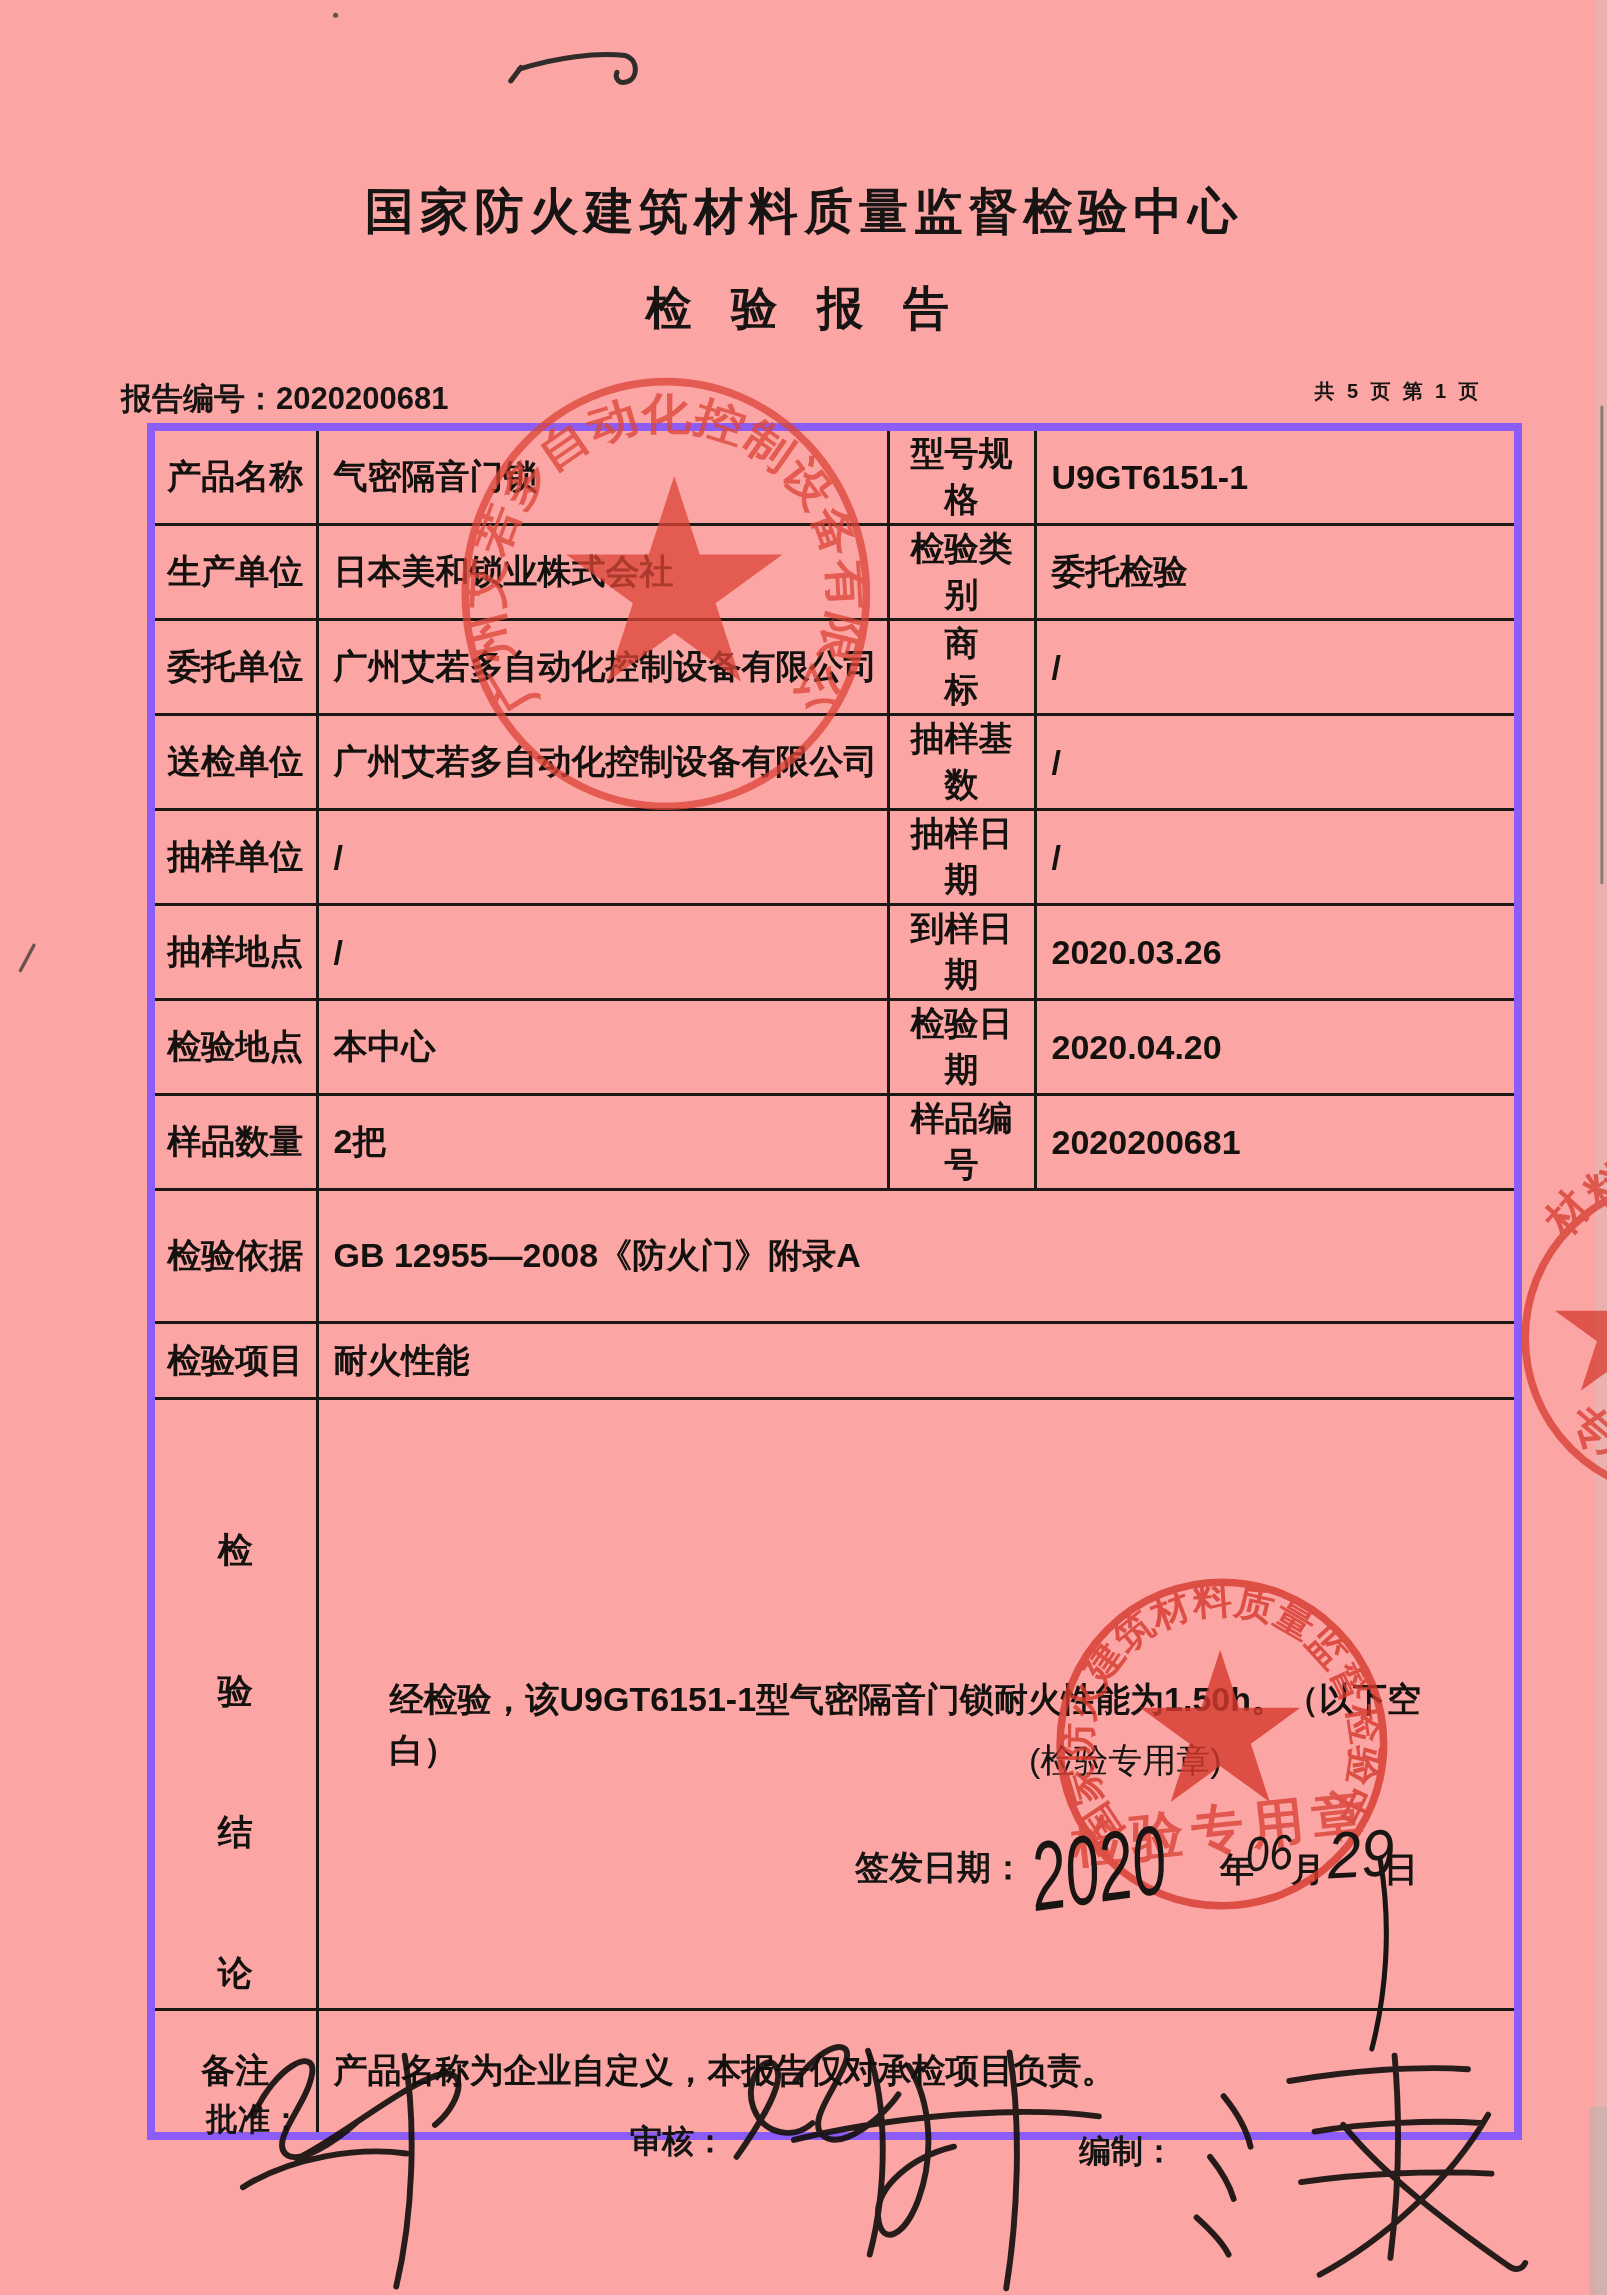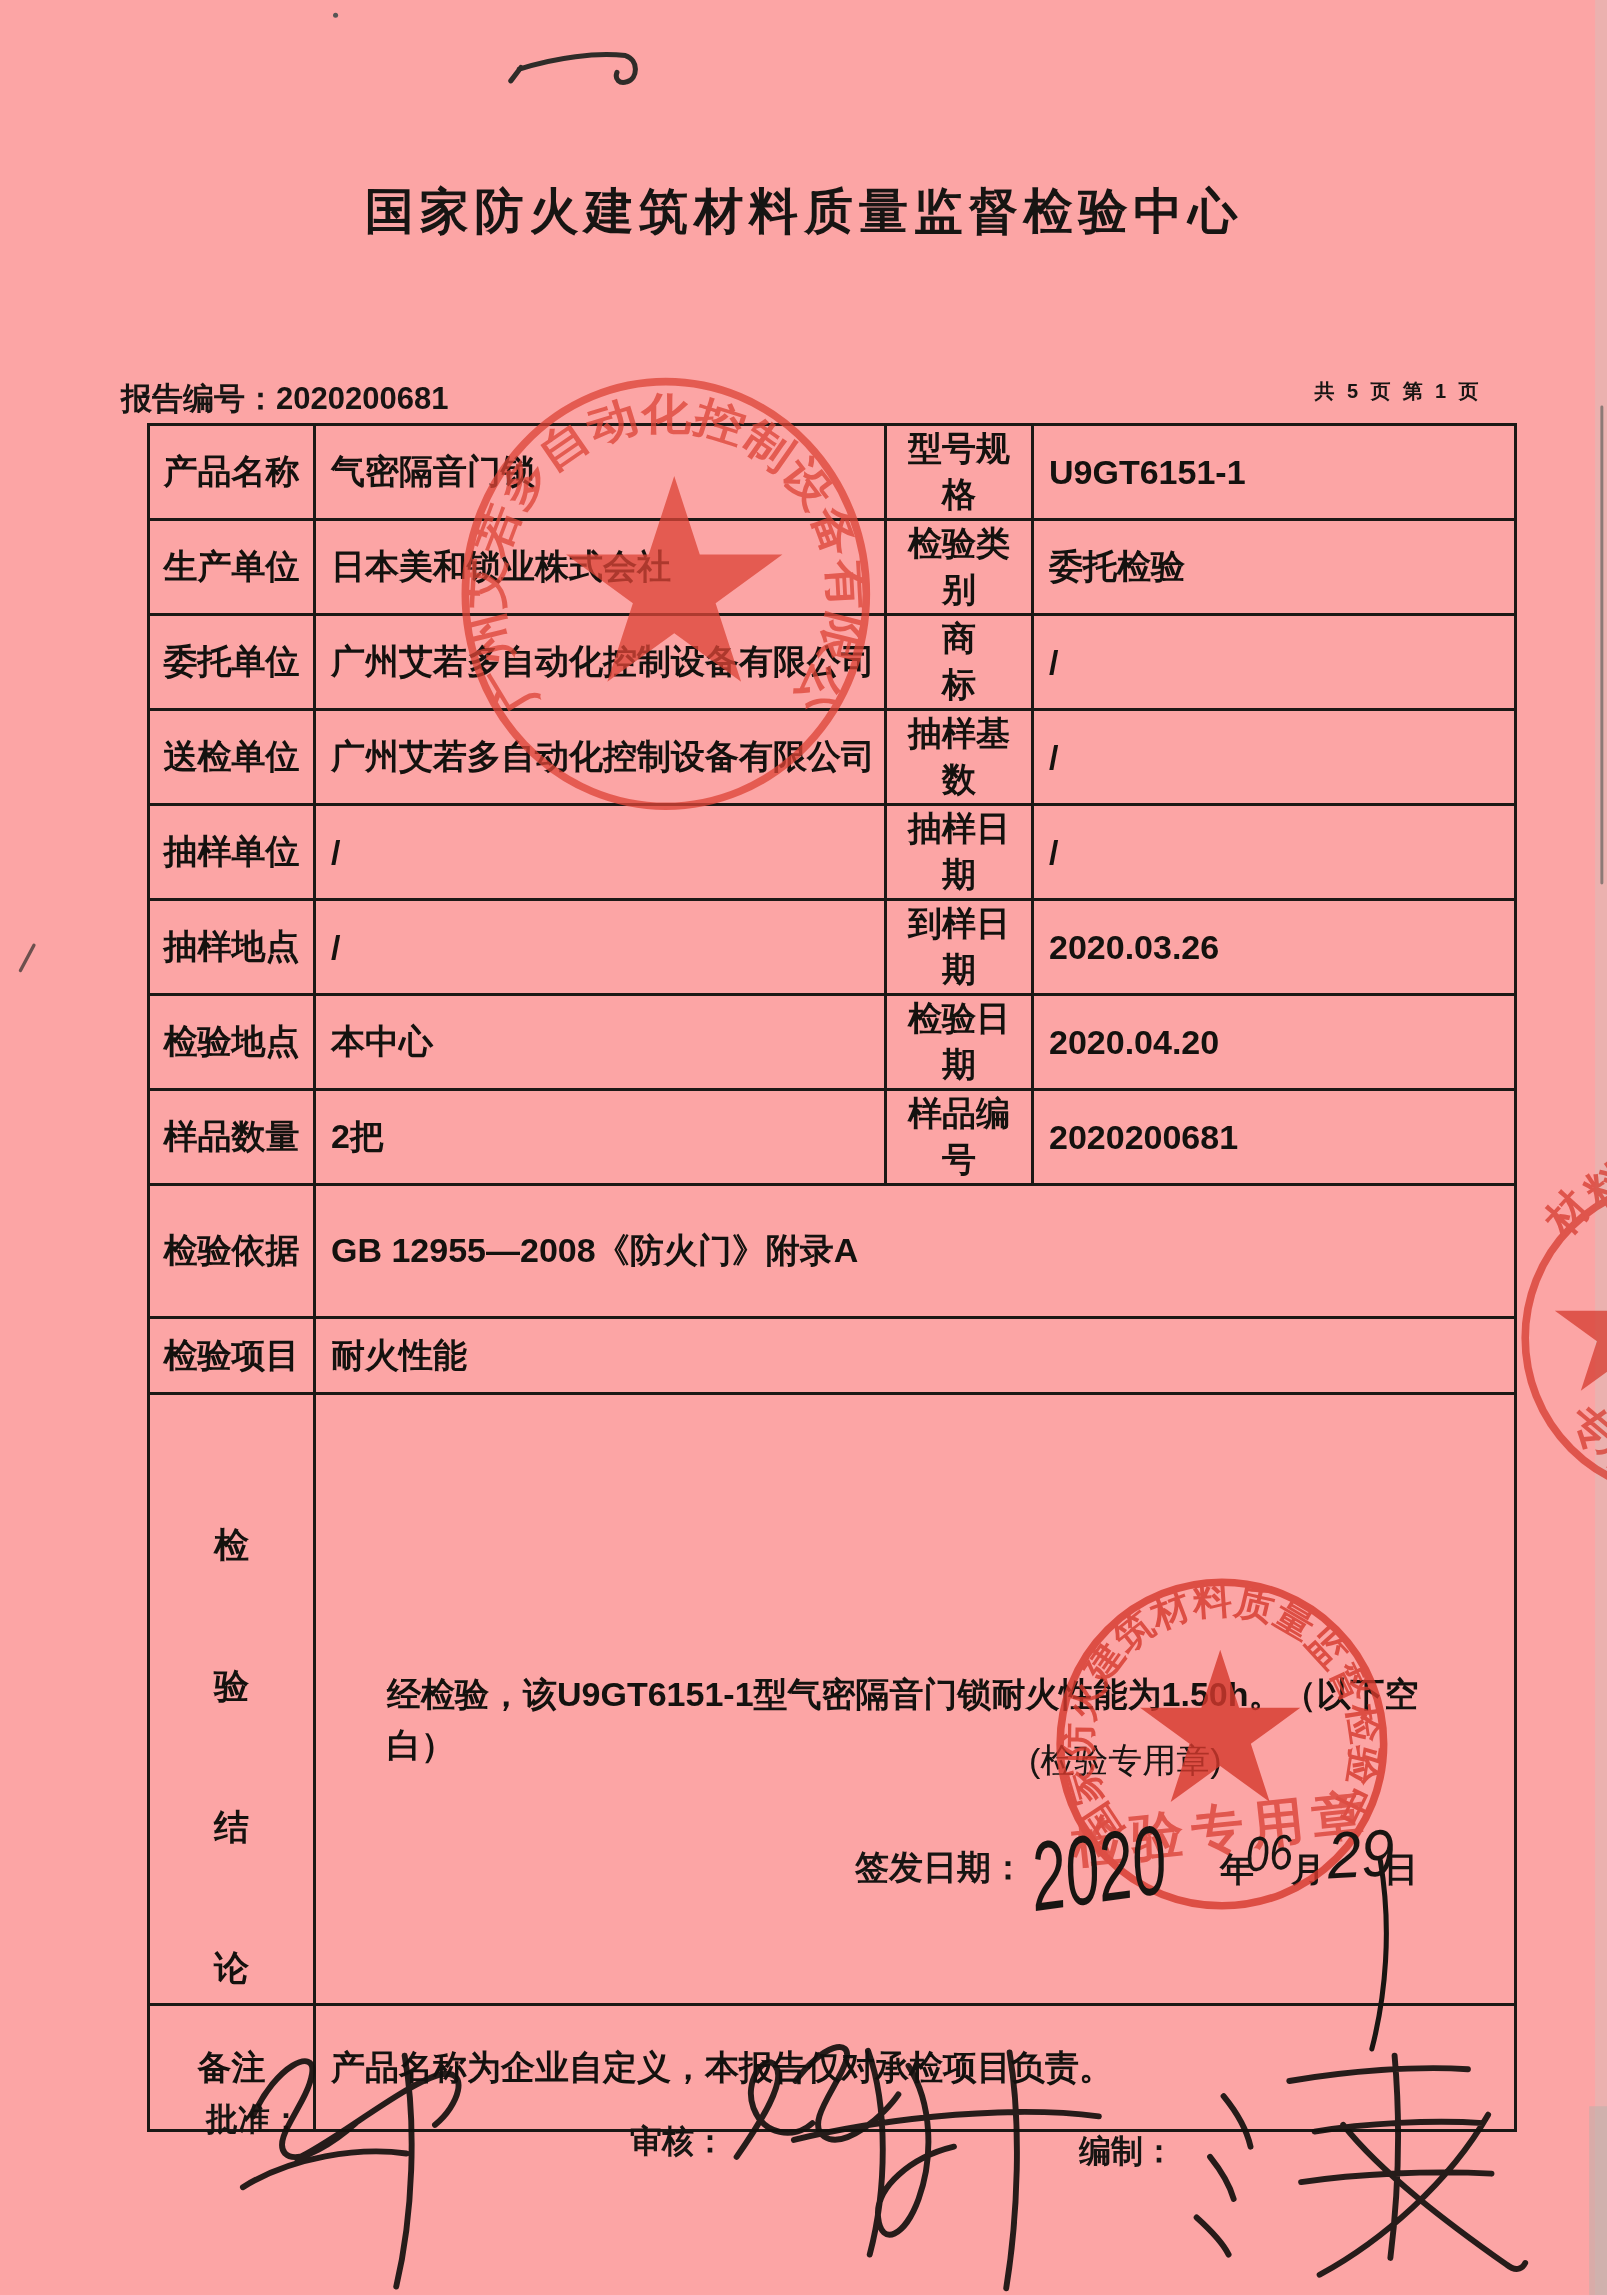--- a/index.html
+++ b/index.html
@@ -25,21 +25,21 @@
     font-size:46px; font-weight:700;
     letter-spacing:13.5px;
   }
   .report-line { left:121px; top:378px; font-size:31px; font-weight:700; }
   .page-info  { top:378px; right:126px; font-size:20px; font-weight:700; letter-spacing:3.4px; }
 
   table.tbl {
     position:absolute; left:147px; top:423px;
     width:1367px;
     border-collapse:collapse; table-layout:fixed;
-    border:1px solid #8b5cf6;
+    border:8px solid #8b5cf6;
   }
   table.tbl td {
     border:3.4px solid #1b1916;
     vertical-align:middle;
     font-size:34px; font-weight:700;
     color:#14120f;
   }
   td.lb { text-align:center; padding:0 5px; }
   td.vl { text-align:left; padding:0 8.4px 0 15px; }
   tr.h-std  { height:83px; }
@@ -80,20 +80,21 @@
   .stampB { opacity:.8; }
   .stampC { opacity:.74; }
   .sig    { opacity:.92; }
 </style>
 </head>
 <body>
 
 <div class="page">
 
   <div class="abs doc-title">国家防火建筑材料质量监督检验中心</div>
+  <div class="abs doc-subtitle">检 验 报 告</div>
 
   <div class="abs report-line">
     <span>报告编号：</span><span>2020200681</span>
   </div>
   <div class="abs page-info">共 5 页 第 1 页</div>
 
   <table class="tbl">
     <colgroup>
       <col style="width:166px">
         <col style="width:571px">

